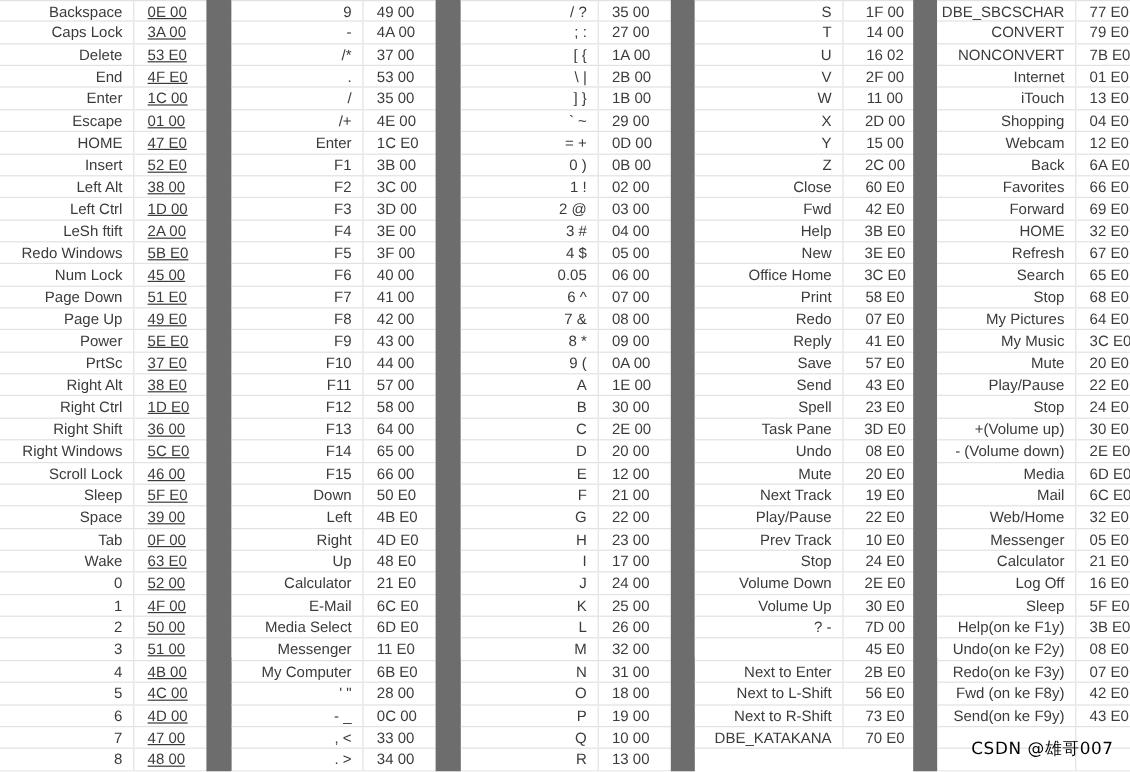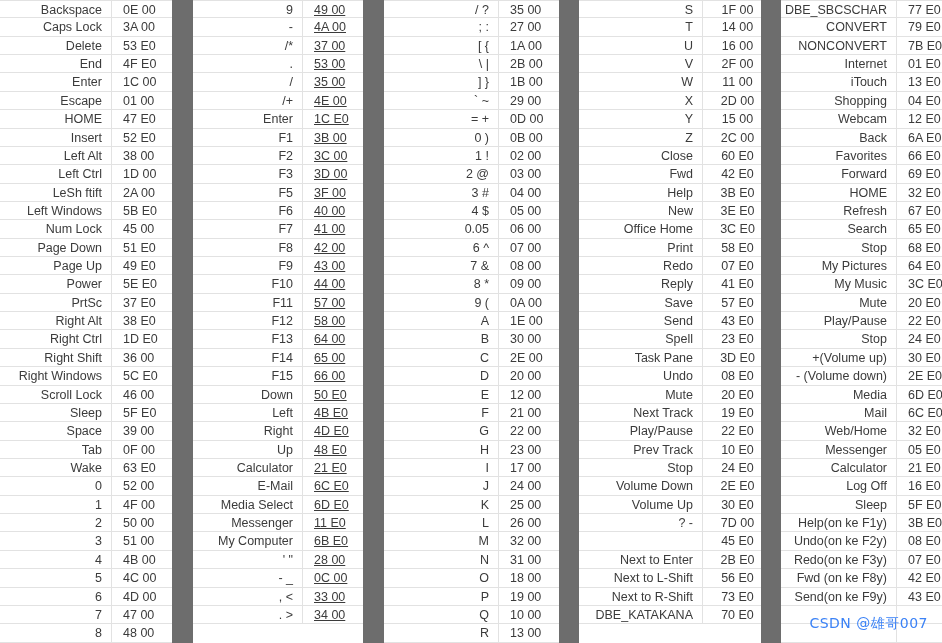--- a/index.html
+++ b/index.html
@@ -56,39 +56,39 @@
     box-sizing: border-box;
     text-align: left;
     padding-left: 11px;
     font-size: 12.5px;
     white-space: nowrap;
     overflow: hidden;
     color: #3b3b3b;
   }
   
   .c1 .cell-name { width: 112px; }
-  .c1 .cell-code { width: 60px; }
+  .c1 .cell-code { width: 60px; text-decoration: underline; }
   .c2 .cell-name { width: 110px; }
-  .c2 .cell-code { width: 60px; text-decoration: underline; }
+  .c2 .cell-code { width: 60px; }
   .c3 .cell-name { width: 115px; }
   .c3 .cell-code { width: 60px; }
   .c4 .cell-name { width: 124px; }
   .c4 .cell-code { width: 58px; text-align: center; }
   .c5 .cell-name { width: 116px; }
   .c5 .cell-code { width: 58px; }
 
   .row.blank .cell-name,
   .row.blank .cell-code { color: transparent; }
 
   .watermark {
     position: absolute;
     right: 14px;
     bottom: 10px;
     font-size: 14px;
-    color: #3b82f6;
+    color: #000000;
     letter-spacing: 0.5px;
     white-space: nowrap;
     pointer-events: none;
     font-family: "DejaVu Sans", sans-serif;
   }
   #wm-wrap { position: relative; width: 942px; height: 0; }
 </style>
 </head>
 <body>
 
@@ -132,21 +132,21 @@
       </div>
       <div class="row">
         <div class="cell-name">Left Ctrl</div>
         <div class="cell-code">1D 00</div>
       </div>
       <div class="row">
         <div class="cell-name">LeSh ftift</div>
         <div class="cell-code">2A 00</div>
       </div>
       <div class="row">
-        <div class="cell-name">Left Windows</div>
+        <div class="cell-name">Redo Windows</div>
         <div class="cell-code">5B E0</div>
       </div>
       <div class="row">
         <div class="cell-name">Num Lock</div>
         <div class="cell-code">45 00</div>
       </div>
       <div class="row">
         <div class="cell-name">Page Down</div>
         <div class="cell-code">51 E0</div>
       </div>
@@ -271,20 +271,24 @@
       </div>
       <div class="row">
         <div class="cell-name">F2</div>
         <div class="cell-code">3C 00</div>
       </div>
       <div class="row">
         <div class="cell-name">F3</div>
         <div class="cell-code">3D 00</div>
       </div>
       <div class="row">
+        <div class="cell-name">F4</div>
+        <div class="cell-code">3E 00</div>
+      </div>
+      <div class="row">
         <div class="cell-name">F5</div>
         <div class="cell-code">3F 00</div>
       </div>
       <div class="row">
         <div class="cell-name">F6</div>
         <div class="cell-code">40 00</div>
       </div>
       <div class="row">
         <div class="cell-name">F7</div>
         <div class="cell-code">41 00</div>
@@ -522,21 +526,21 @@
       <div class="row">
         <div class="cell-name">S</div>
         <div class="cell-code">1F 00</div>
       </div>
       <div class="row">
         <div class="cell-name">T</div>
         <div class="cell-code">14 00</div>
       </div>
       <div class="row">
         <div class="cell-name">U</div>
-        <div class="cell-code">16 00</div>
+        <div class="cell-code">16 02</div>
       </div>
       <div class="row">
         <div class="cell-name">V</div>
         <div class="cell-code">2F 00</div>
       </div>
       <div class="row">
         <div class="cell-name">W</div>
         <div class="cell-code">11 00</div>
       </div>
       <div class="row">

